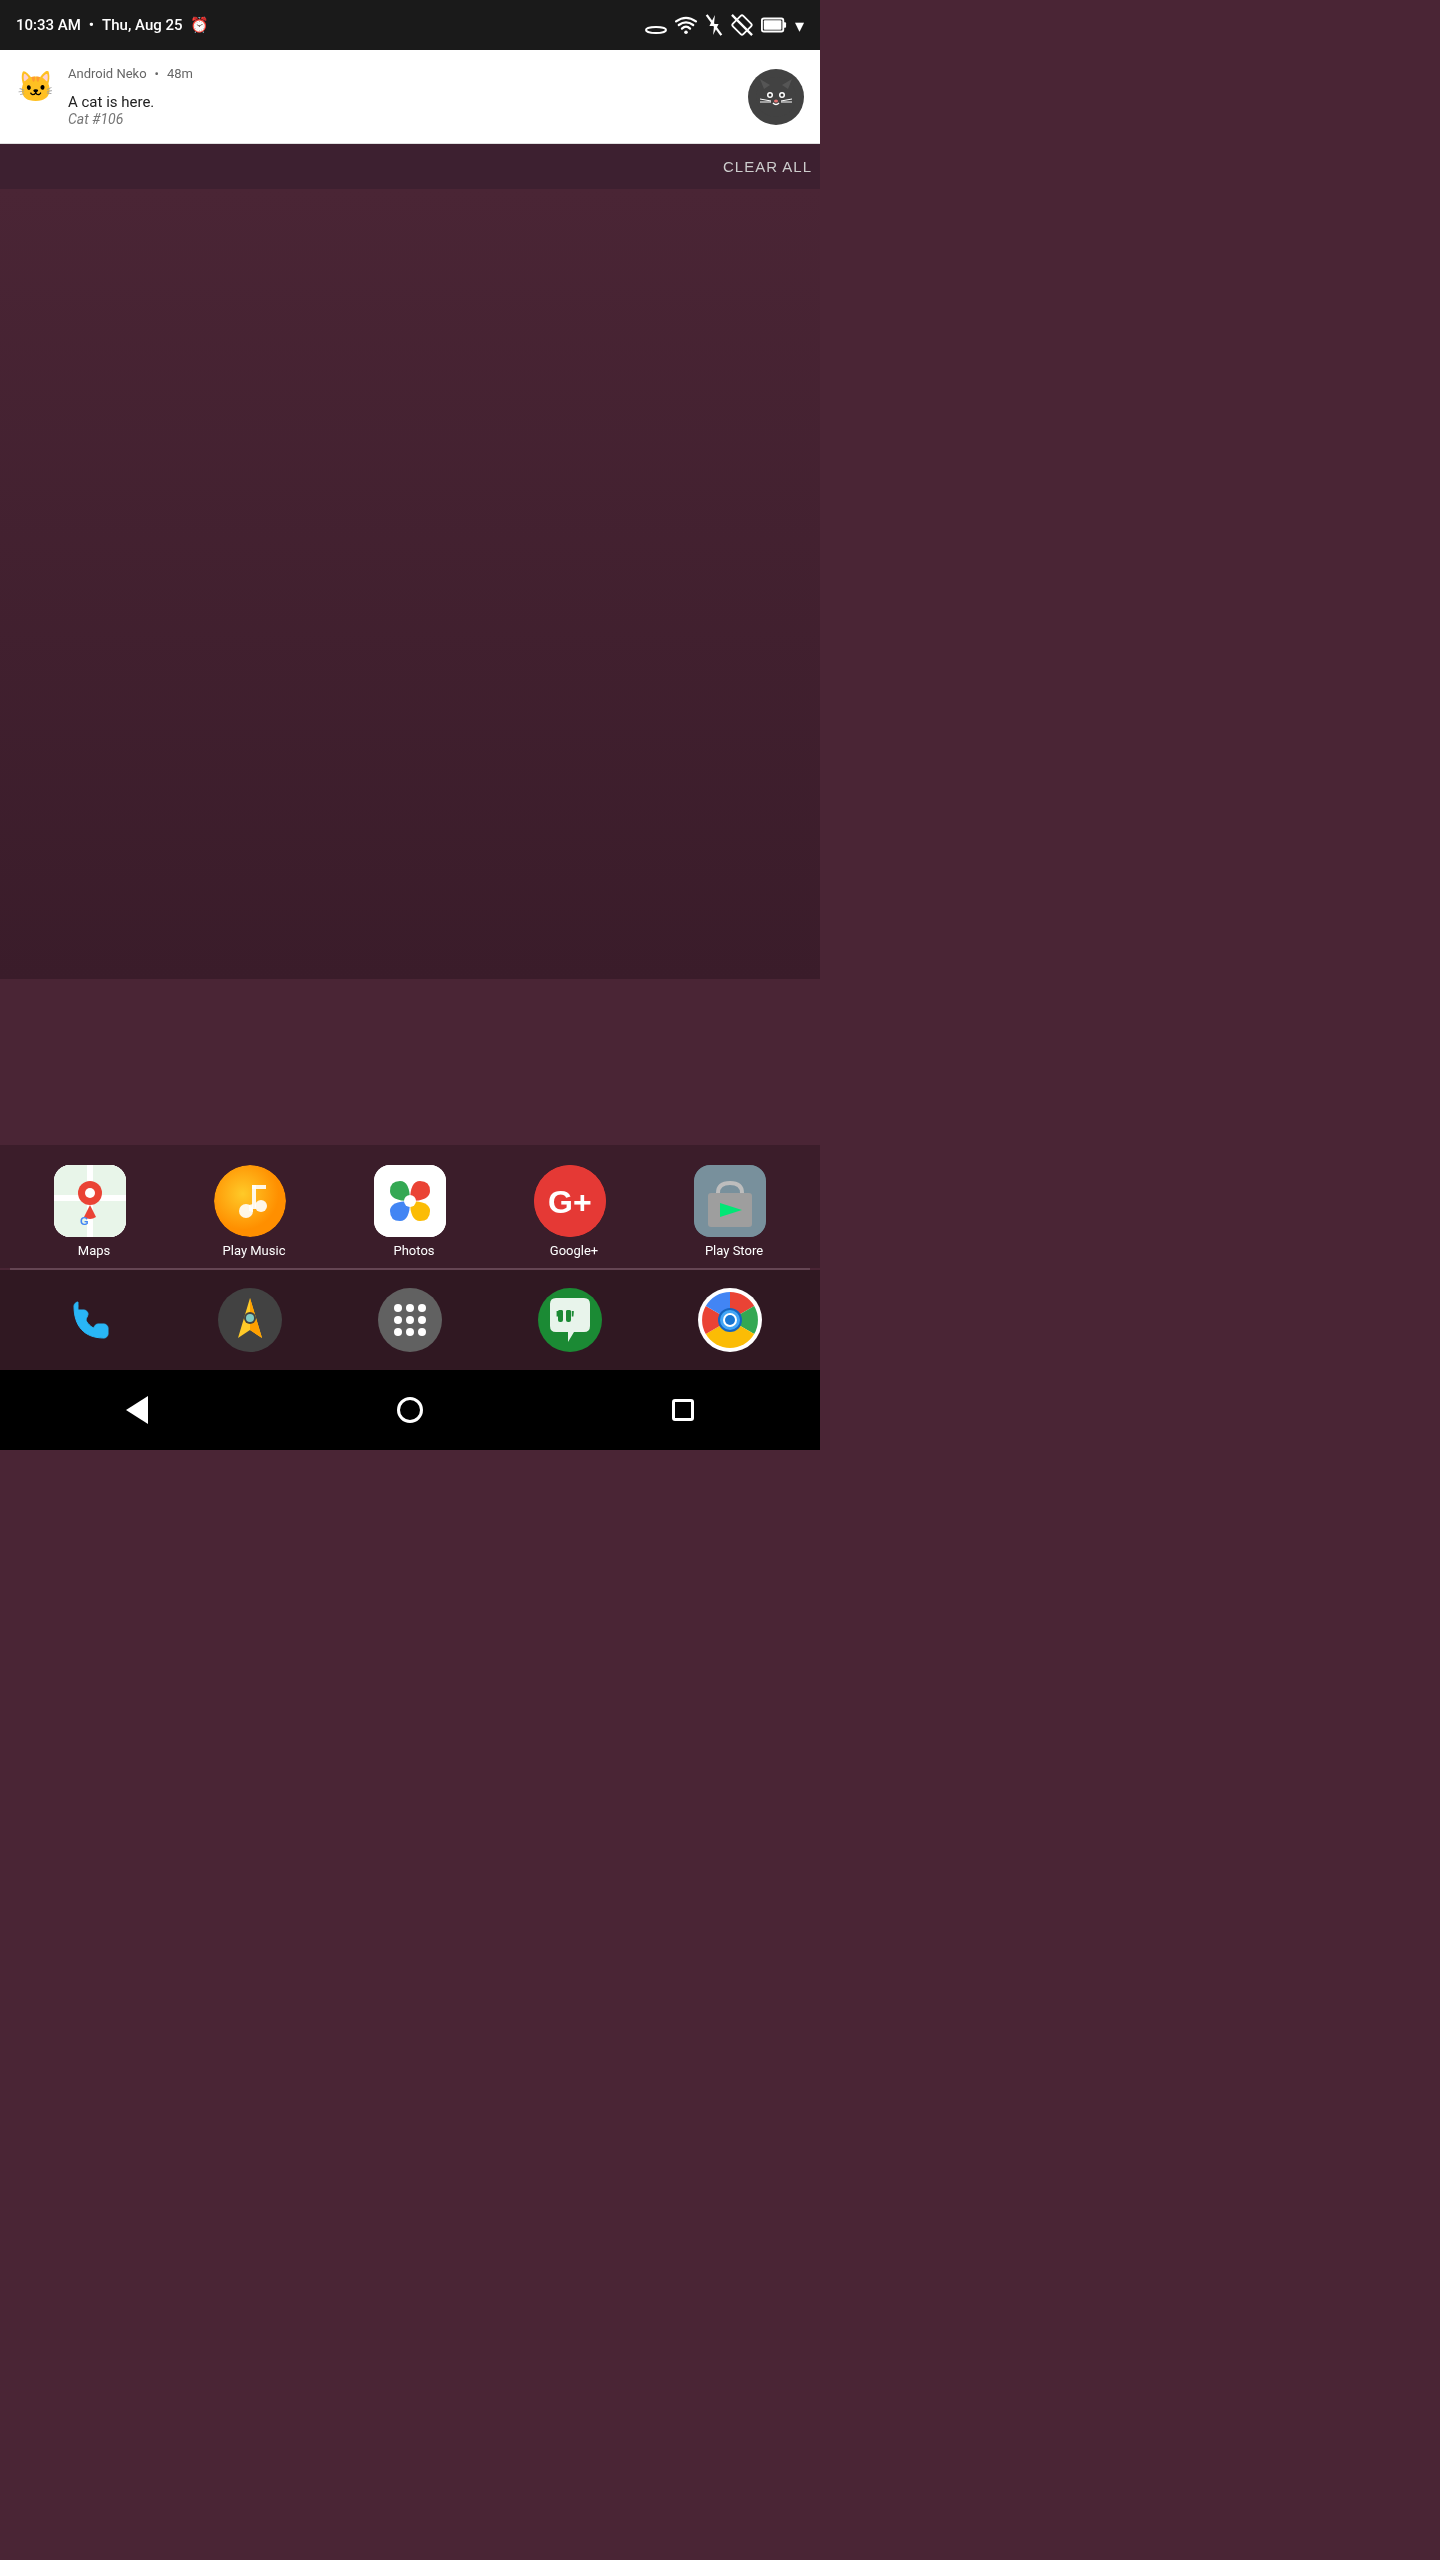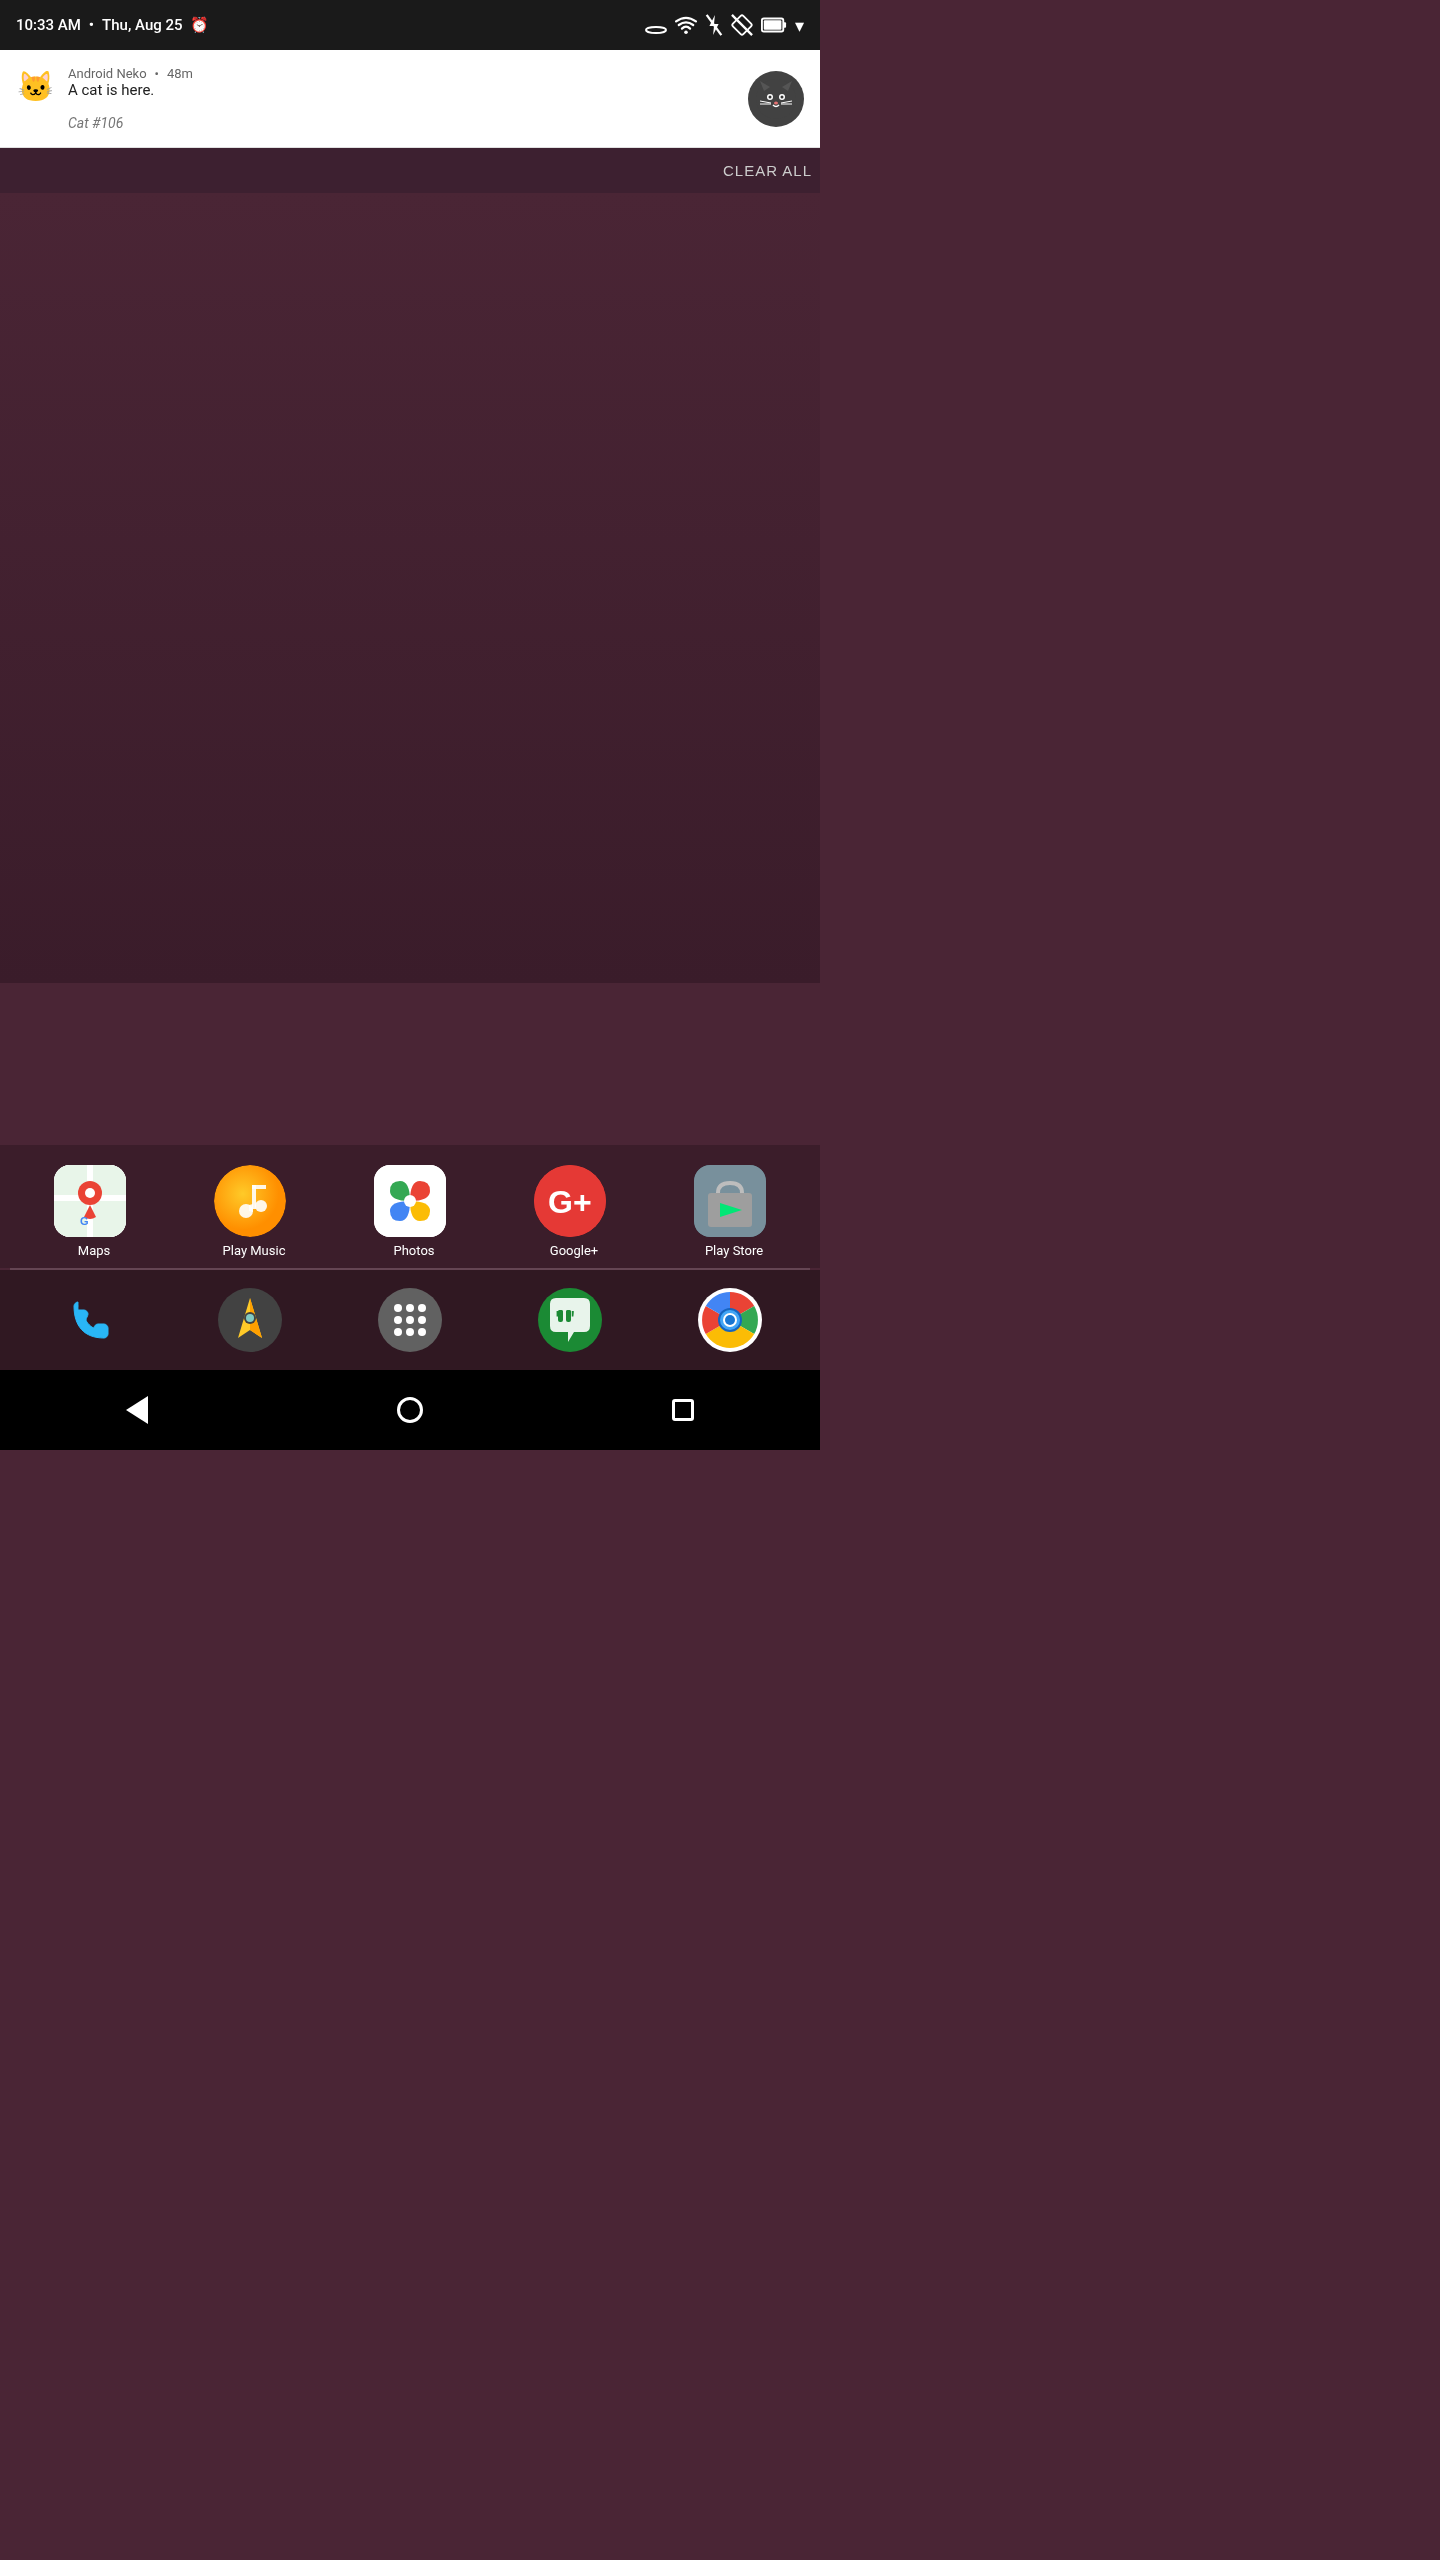--- a/index.html
+++ b/index.html
@@ -65,27 +65,27 @@
       display: flex;
       flex-direction: column;
     }
 
     .notif-header {
       display: flex;
       align-items: center;
       gap: 8px;
       color: #666;
       font-size: 13px;
-      margin-bottom: 0;
+      margin-bottom: 12px;
     }
 
     .notif-title {
       font-size: 15px;
       color: #212121;
-      margin-bottom: 16px;
+      margin-bottom: 0;
     }
 
     .notif-sub {
       font-size: 14px;
       color: #757575;
       font-style: italic;
     }
 
     .notif-avatar {
       width: 56px;

